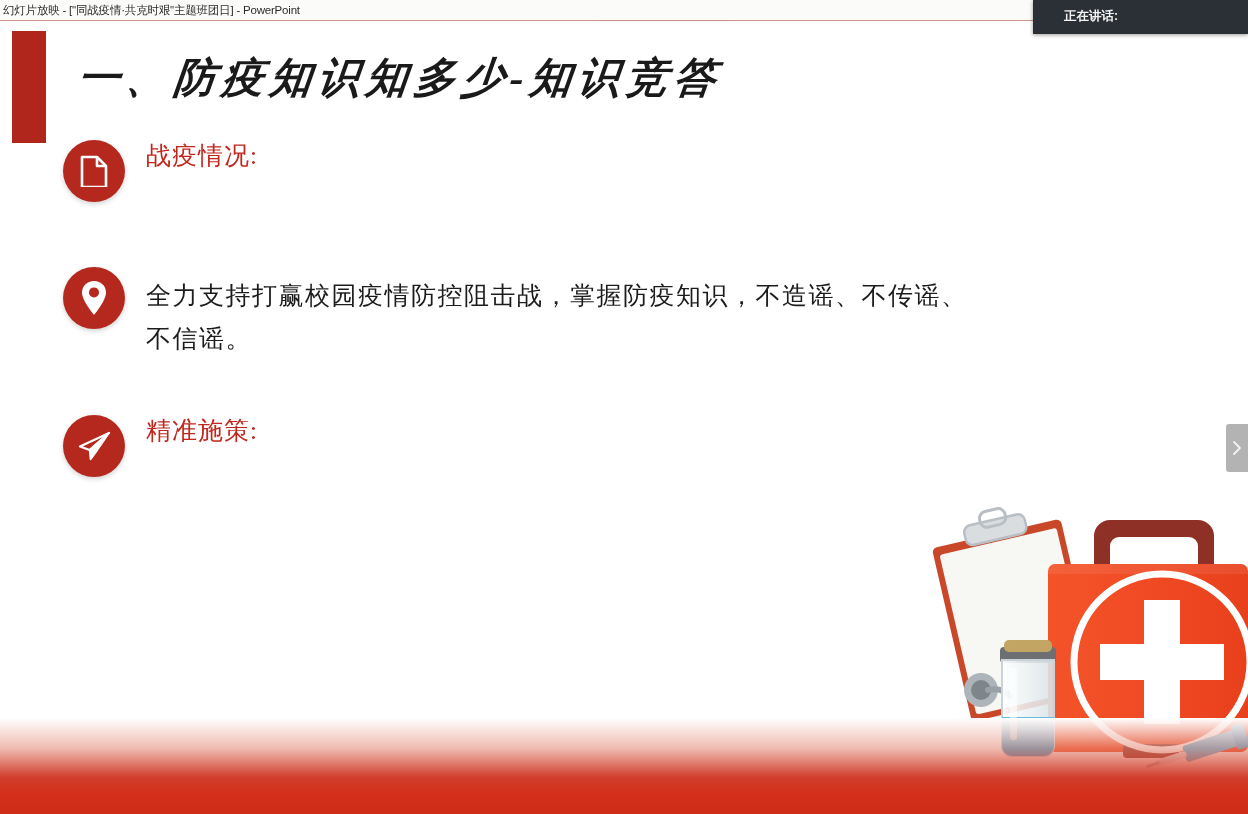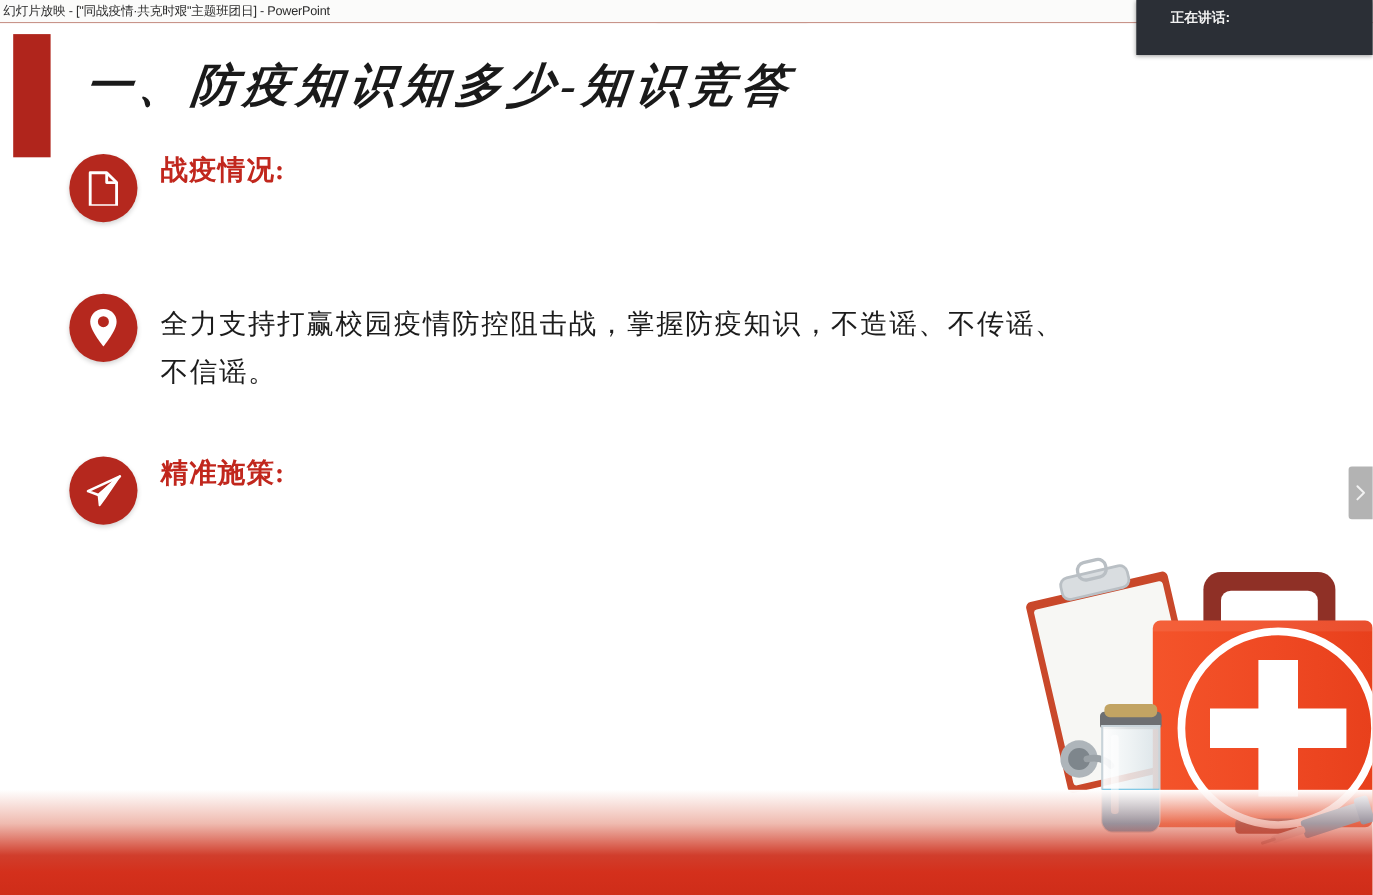--- a/index.html
+++ b/index.html
@@ -61,21 +61,21 @@
     white-space: nowrap;
     font-weight: bold;
     letter-spacing: .3px;
   }
 
   
   #speaking-panel {
     position: absolute;
     left: 1033px; top: 0;
     width: 215px;
-    height: 50px;
+    height: 34px;
     background: #2b2f36;
     z-index: 50;
     box-shadow: 0 1px 4px rgba(0,0,0,.4);
   }
   #speaking-label {
     position: absolute;
     left: 31px; top: 8px;
     font-size: 12.5px;
     color: #f2f2f2;
     font-weight: bold;
@@ -142,21 +142,21 @@
 
   .section-body {
     position: absolute;
     left: 146px;
     top: 0;
     width: 830px;
   }
   .section-title {
     font-family: "Liberation Serif", serif;
     font-size: 25px;
-    font-weight: bold;
+    font-weight: normal;
     color: #c1271d;
     letter-spacing: 1px;
     line-height: 1.25;
     white-space: nowrap;
   }
   .section-text {
     font-family: "Liberation Serif", serif;
     font-size: 25px;
     color: #1c1c1c;
     line-height: 1.72;

